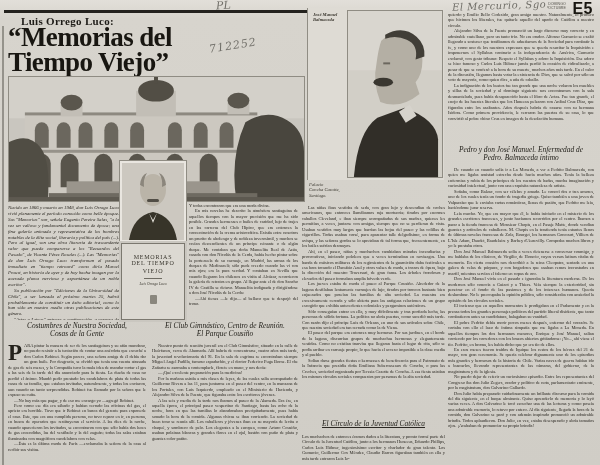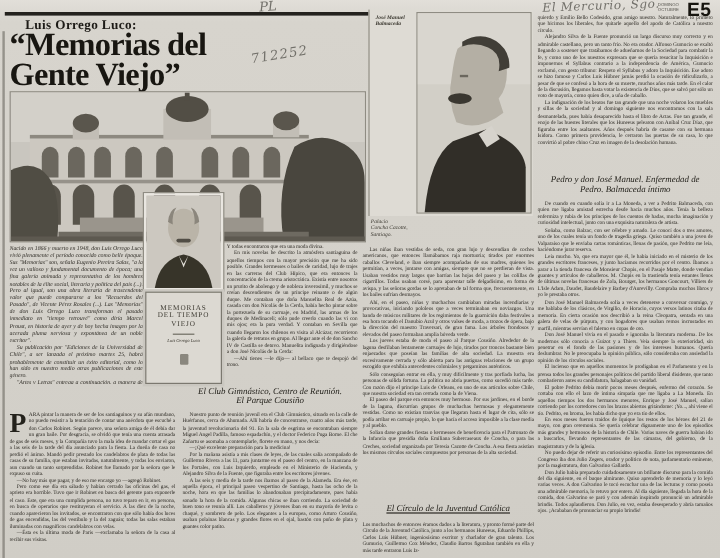--- a/index.html
+++ b/index.html
@@ -64,21 +64,21 @@
 
   <div class="mast-date">
     <div>DOMINGO</div>
     <div>OCTUBRE</div>
   </div>
   <div class="mast-page">E5</div>
 
   <div class="kicker">Luis Orrego Luco:</div>
   <div class="headline">
     <div>“Memorias del</div>
-    <div>Gente Viejo”</div>
+    <div>Tiempo Viejo”</div>
   </div>
 
   <div class="photo palace">
     <svg width="100%" height="100%" viewBox="0 0 297 126" preserveAspectRatio="none">
       <rect width="297" height="126" fill="#c9c6bf"></rect>
       <rect width="297" height="42" fill="#d3d0c9"></rect>
       <rect x="16" y="38" width="234" height="88" fill="#ccc8c0"></rect>
       <rect x="16" y="36" width="234" height="3" fill="#8d8980"></rect>
       <rect x="16" y="74" width="234" height="3" fill="#96928a"></rect>
       <g fill="#6b675e">
@@ -153,20 +153,24 @@
     <div class="bc-rule"></div>
     <div class="bc-author">Luis Orrego Luco</div>
     <div class="bc-mark"></div>
   </div>
 
   <div class="colblock" style="left:8px;top:205px;width:111px;height:115px;">
     <p class="t ti first">Nacido en 1866 y muerto en 1948, don Luis Orrego Luco vivió plenamente el período conocido como belle époque. Sus "Memorias" son, señala Eugenio Pereira Salas, "a la vez un valioso y fundamental documento de época; una fina galería animada y representativa de los hombres notables de la élite social, literaria y política del país (...). Pero al igual, son una obra literaria de trascendente valor que puede compararse a los "Recuerdos del Pasado", de Vicente Pérez Rosales (...). Las "Memorias" de don Luis Orrego Luco transforman el pasado inmediato en "tiempo retrouvé" como diría Marcel Proust, en historia de ayer y de hoy hecha imagen por la acerada pluma nerviosa y expontánea de un noble escritor".</p>
     <p class="t ti">Su publicación por "Ediciones de la Universidad de Chile", a ser lanzada el próximo martes 25, habrá probablemente de constituir un éxito editorial, como lo han sido en nuestro medio otras publicaciones de este género.</p>
     <p class="t ti">"Artes y Letras" entrega a continuación, a manera de adelanto, algunos trechos de los recuerdos de Orrego Luco.</p>
   </div>
+  <div class="colblock" style="left:8px;top:322px;width:138px;height:19px;">
+    <p class="colhead" style="font-size:7.4px;line-height:8.2px;">Costumbres de Nuestra Sociedad,
+Cosas de la Gente</p>
+  </div>
   <div class="colblock" style="left:8px;top:343px;width:138px;height:122px;">
     <p class="t first"><span class="dropcap">P</span><span>ARA pintar la manera de ser de los santiaguinos y su afán mundano, no puedo resistir a la tentación de contar una anécdota que escuché a don Carlos Robinet. Según parece, una señora amiga de él debía dar un gran baile. Por desgracia, se olvidó que tenía una cuenta atrasada de gas de seis meses, y la Compañía tuvo la mala idea de mandar cortar el gas a las seis de la tarde del día anunciado para la fiesta. La dueña de casa no perdió el ánimo. Mandó pedir prestado los candelabros de plata de todas las casas de su familia, que estaban invitadas, naturalmente, y todas los enviaron, aun cuando un tanto sorprendidas. Robinet fue llamado por la señora que le expuso su cuita.</span></p>
     <p class="t">—No hay más que pagar, y de eso me encargo yo —agregó Robinet.</p>
     <p class="t">Pero como ese día era sábado y habían cerrado las oficinas del gas, el aprieto era horrible. Tuvo que ir Robinet en busca del gerente para exponerle el caso. Este, que era una cumplida persona, no tuvo reparo en ir, en persona, en busca de operarios que restituyeran el servicio. A las diez de la noche, cuando aparecieron los invitados, se encontraron con que sólo había dos luces de gas encendidas, las del vestíbulo y la del zaguán; todas las salas estaban iluminadas con magníficos candelabros con velas.</p>
     <p class="t">—Ésta es la última moda de París —exclamaba la señora de la casa al recibir sus visitas.</p>
   </div>
 
   <div class="colblock" style="left:189px;top:203px;width:109px;height:117px;">
     <p class="t first">Y todas encontraron que era una moda divina.</p>
     <p class="t">En mis novelas he descrito la atmósfera santiaguina de aquellos tiempos con la mayor precisión que me ha sido posible. Grandes kermesses o bailes de caridad, lujo de trajes en las carreras del Club Hípico, que era entonces la concentración de la crema aristocrática. Existía entre nosotros un prurito de abolengo y de nobleza inverosímil, y muchos se creían descendientes de un príncipe reinante o de algún duque. Me contaban que doña Manuelita Real de Azúa, casada con don Nicolás de la Cerda, había hecho pintar sobre la portezuela de su carruaje, en Madrid, las armas de los duques de Medinaceli; sólo pude creerlo cuando las vi con mis ojos; era la pura verdad. Y contaban en Sevilla que cuando llegaron los chilenos en visita al Alcázar, recorrieron la galería de retratos en grupo. Al llegar ante el de don Sancho IV de Castilla se detuvo. Manuelita indignada y dirigiéndose a don José Nicolás de la Cerda:</p>

